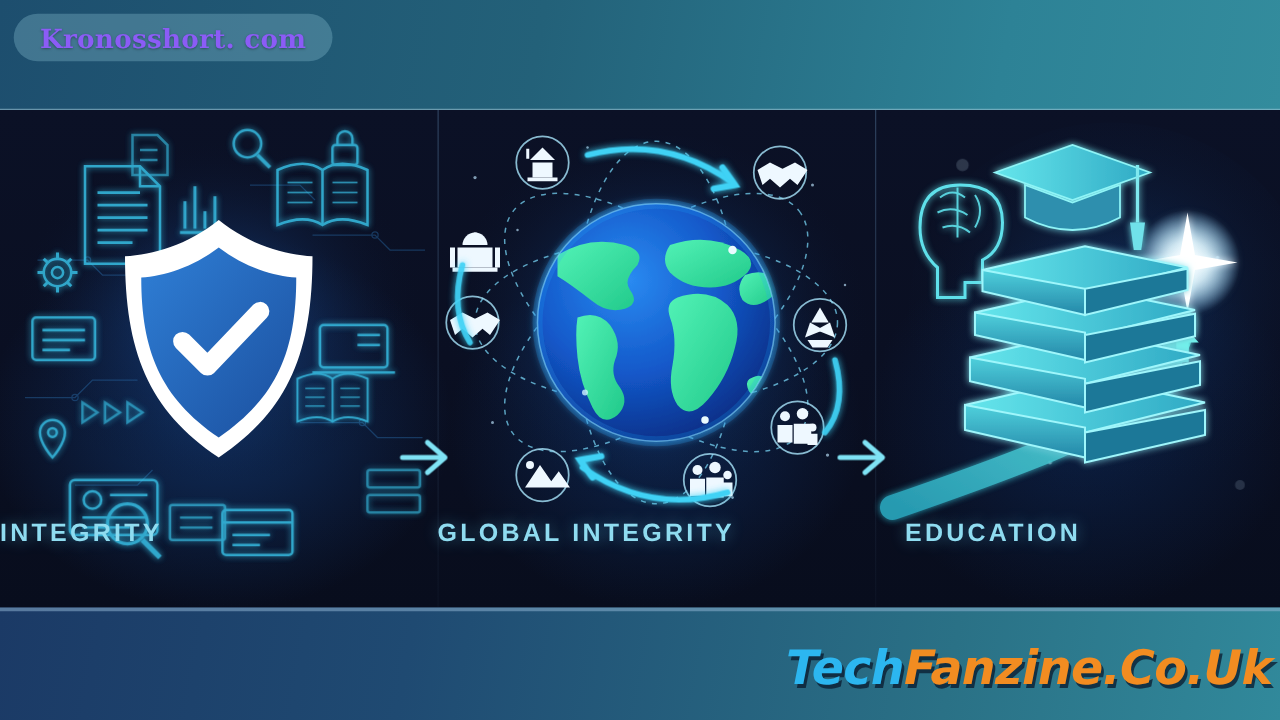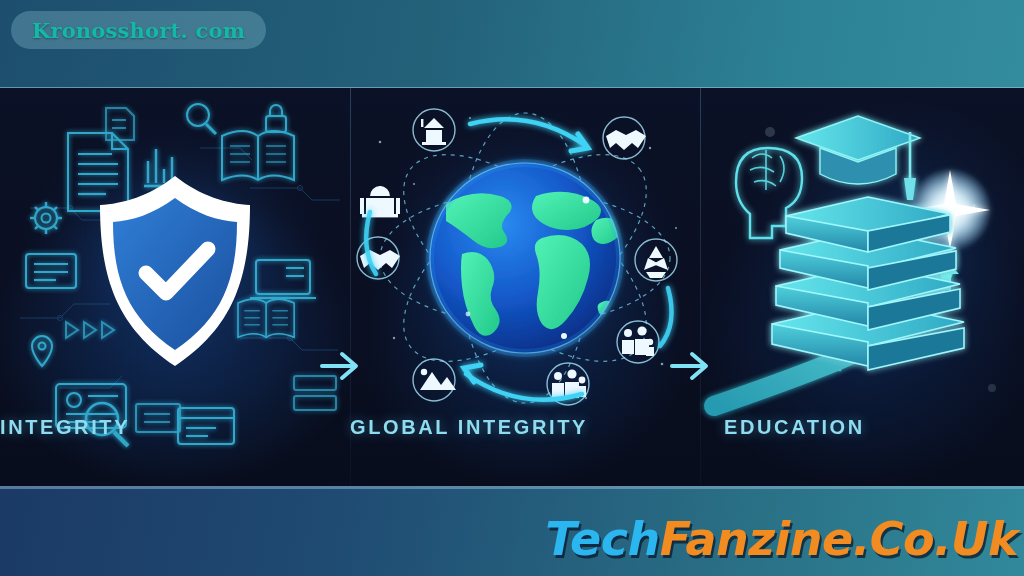--- a/index.html
+++ b/index.html
@@ -10,26 +10,26 @@
   .band{position:absolute;left:0;width:1024px;}
   .band-top{top:0;height:90px;background:linear-gradient(100deg,#1d4e6e 0%,#236179 42%,#2d8296 78%,#338c9d 100%);}
   .band-bottom{top:486px;height:90px;background:linear-gradient(100deg,#1b3a66 0%,#1f4a72 32%,#2a7186 74%,#31899b 100%);}
   .band-top:after{content:"";position:absolute;left:0;bottom:0;width:100%;height:3px;background:rgba(165,205,220,.55);}
   .band-bottom:before{content:"";position:absolute;left:0;top:0;width:100%;height:3px;background:rgba(150,185,215,.5);}
 
   
   .wm-pill{position:absolute;left:11px;top:11px;width:255px;height:38px;border-radius:19px;
            background:rgba(120,175,195,.40);}
   .wm-text{position:absolute;left:11px;top:11px;width:255px;height:38px;display:flex;align-items:center;
-           justify-content:center;color:#14b8a6;font-family:"DejaVu Serif","Liberation Serif",serif;
+           justify-content:center;color:#8b5cf6;font-family:"DejaVu Serif","Liberation Serif",serif;
            font-weight:bold;font-size:21px;letter-spacing:.2px;
            text-shadow:0 1px 2px rgba(0,0,0,.35);white-space:nowrap;}
 
   
-  .logo{position:absolute;right:6px;top:512px;font-style:italic;font-weight:bold;font-size:46px;
+  .logo{position:absolute;right:6px;top:512px;font-style:italic;font-weight:bold;font-size:38px;
         letter-spacing:-.5px;white-space:nowrap;
         font-family:"DejaVu Sans","Liberation Sans",sans-serif;
         text-shadow:2px 3px 0 rgba(10,25,45,.75);}
   .logo .t1{color:#2cb6f0;}
   .logo .t2{color:#f28c21;}
 
   
   .art{position:absolute;left:0;top:88px;width:1024px;height:398px;overflow:hidden;
        background:
          radial-gradient(ellipse 260px 210px at 175px 250px, rgba(20,70,140,.55), rgba(8,16,38,0) 72%),

